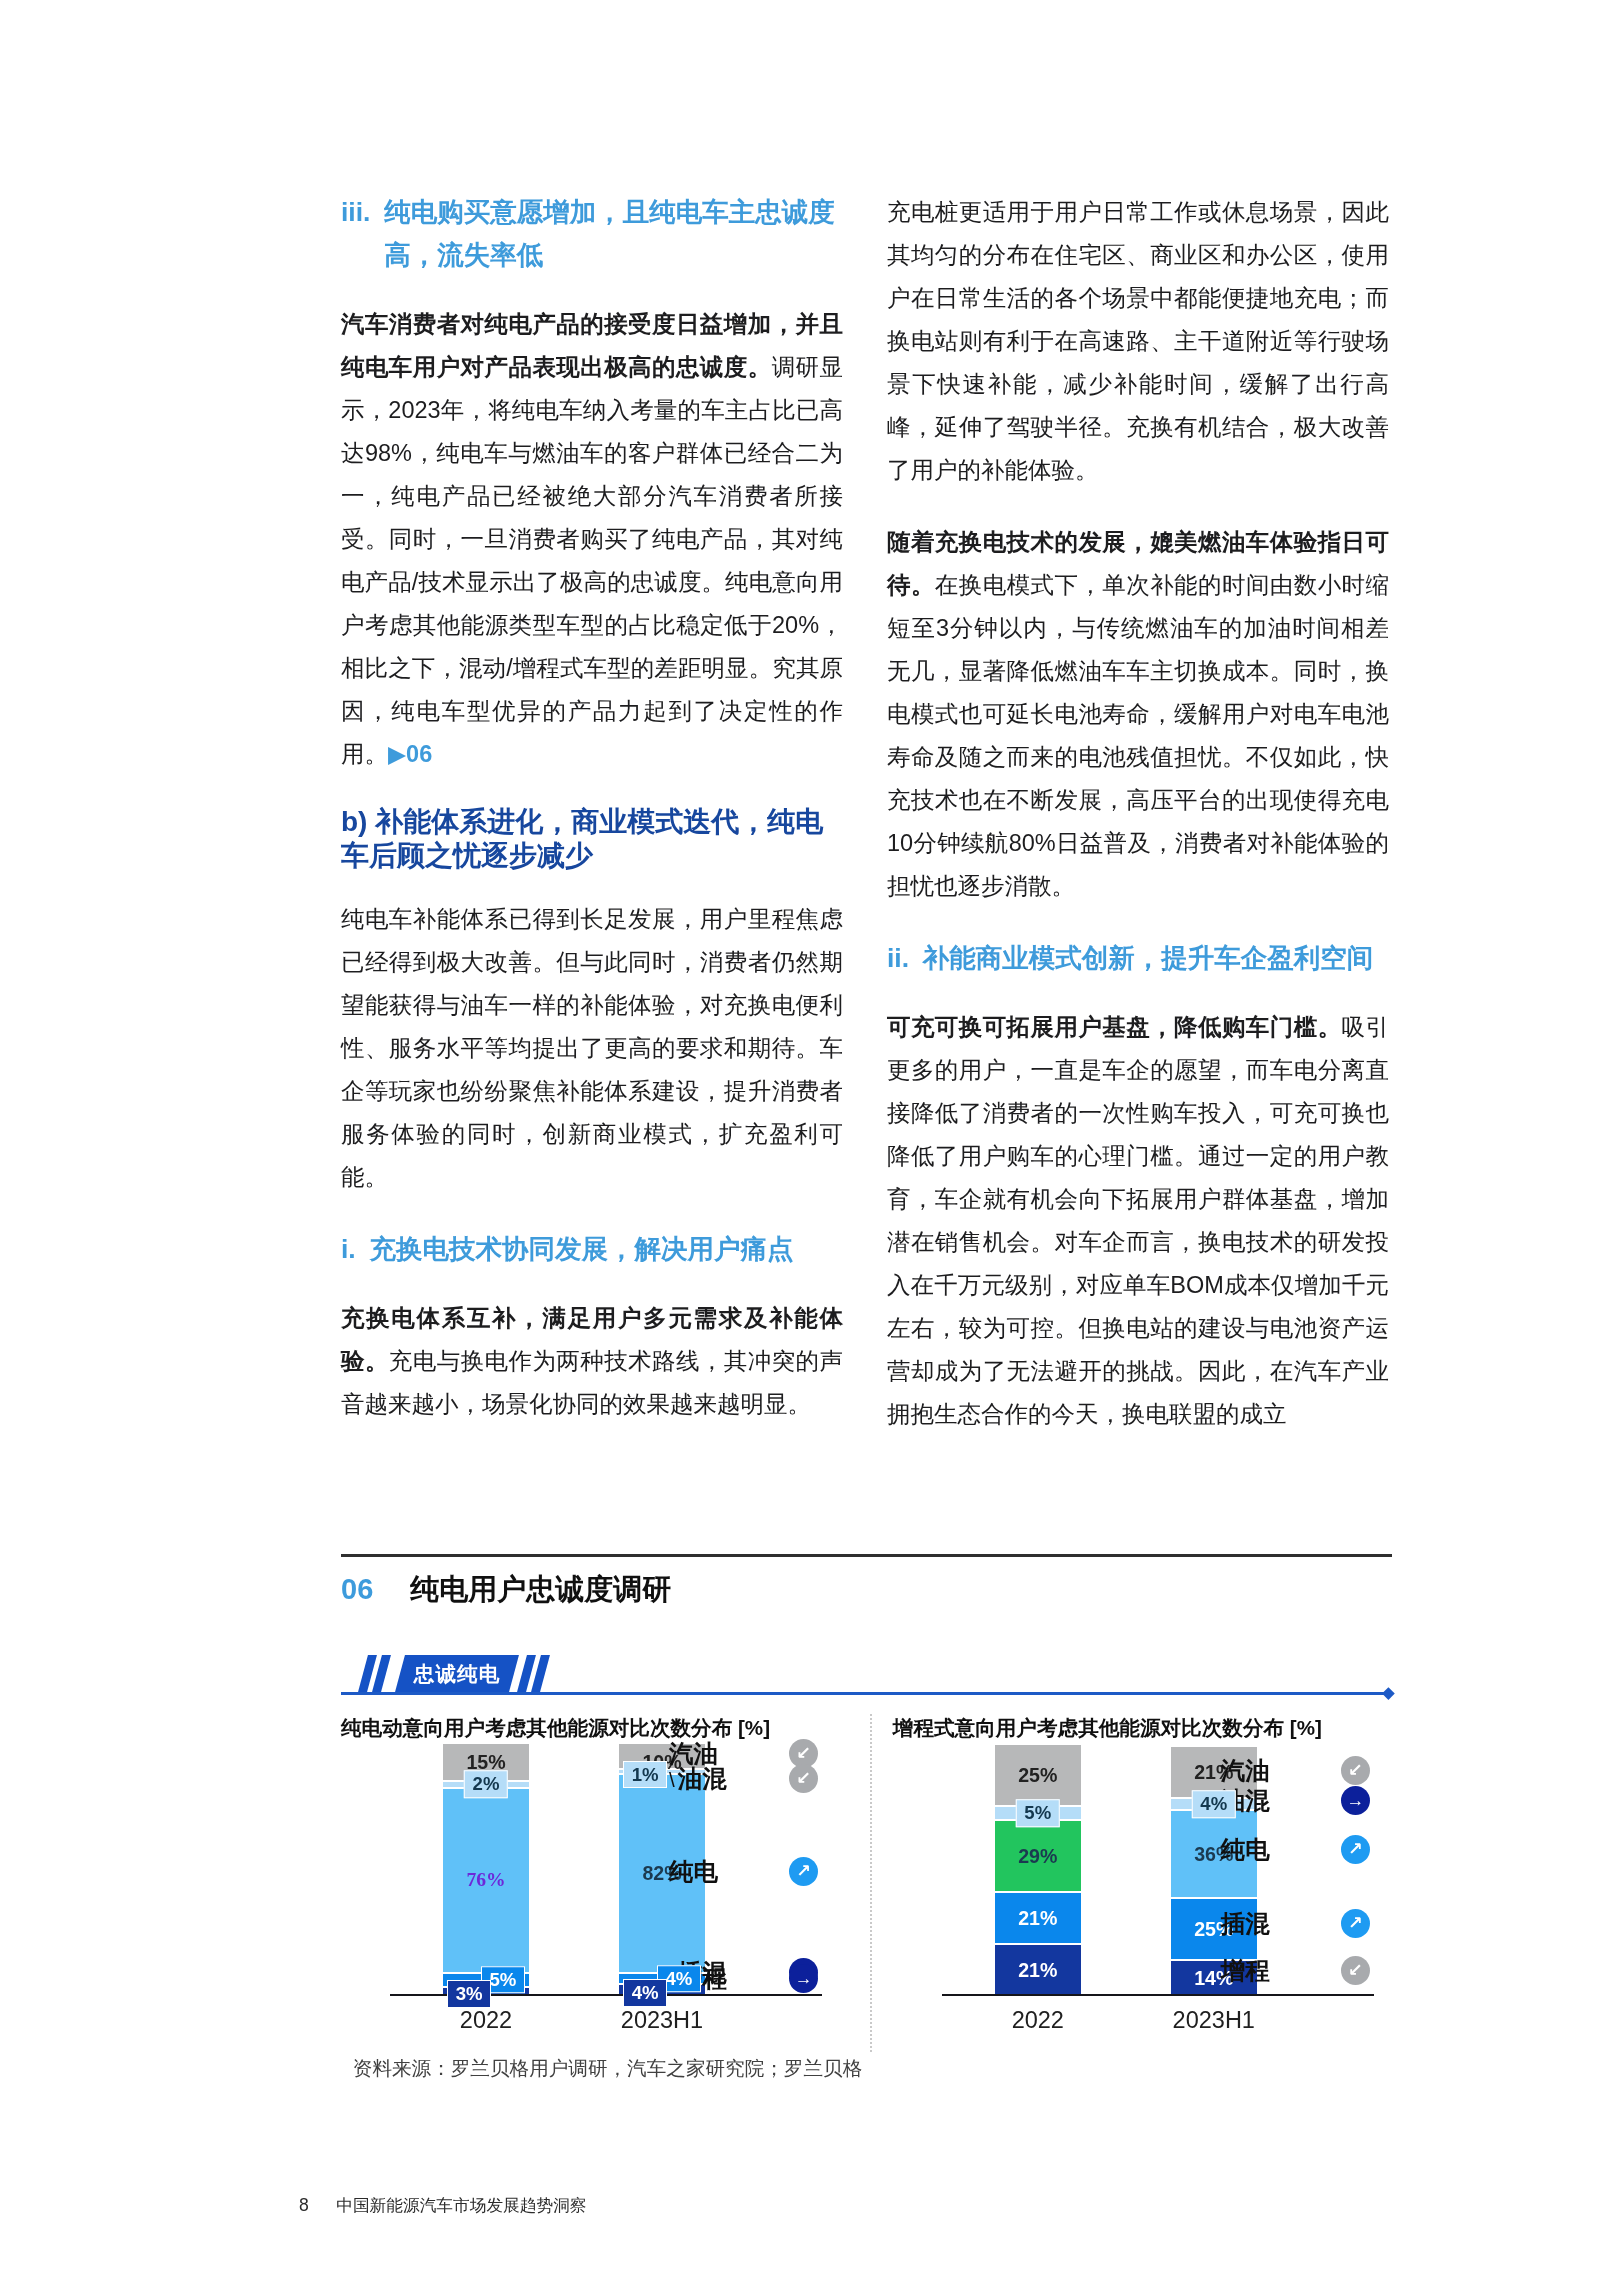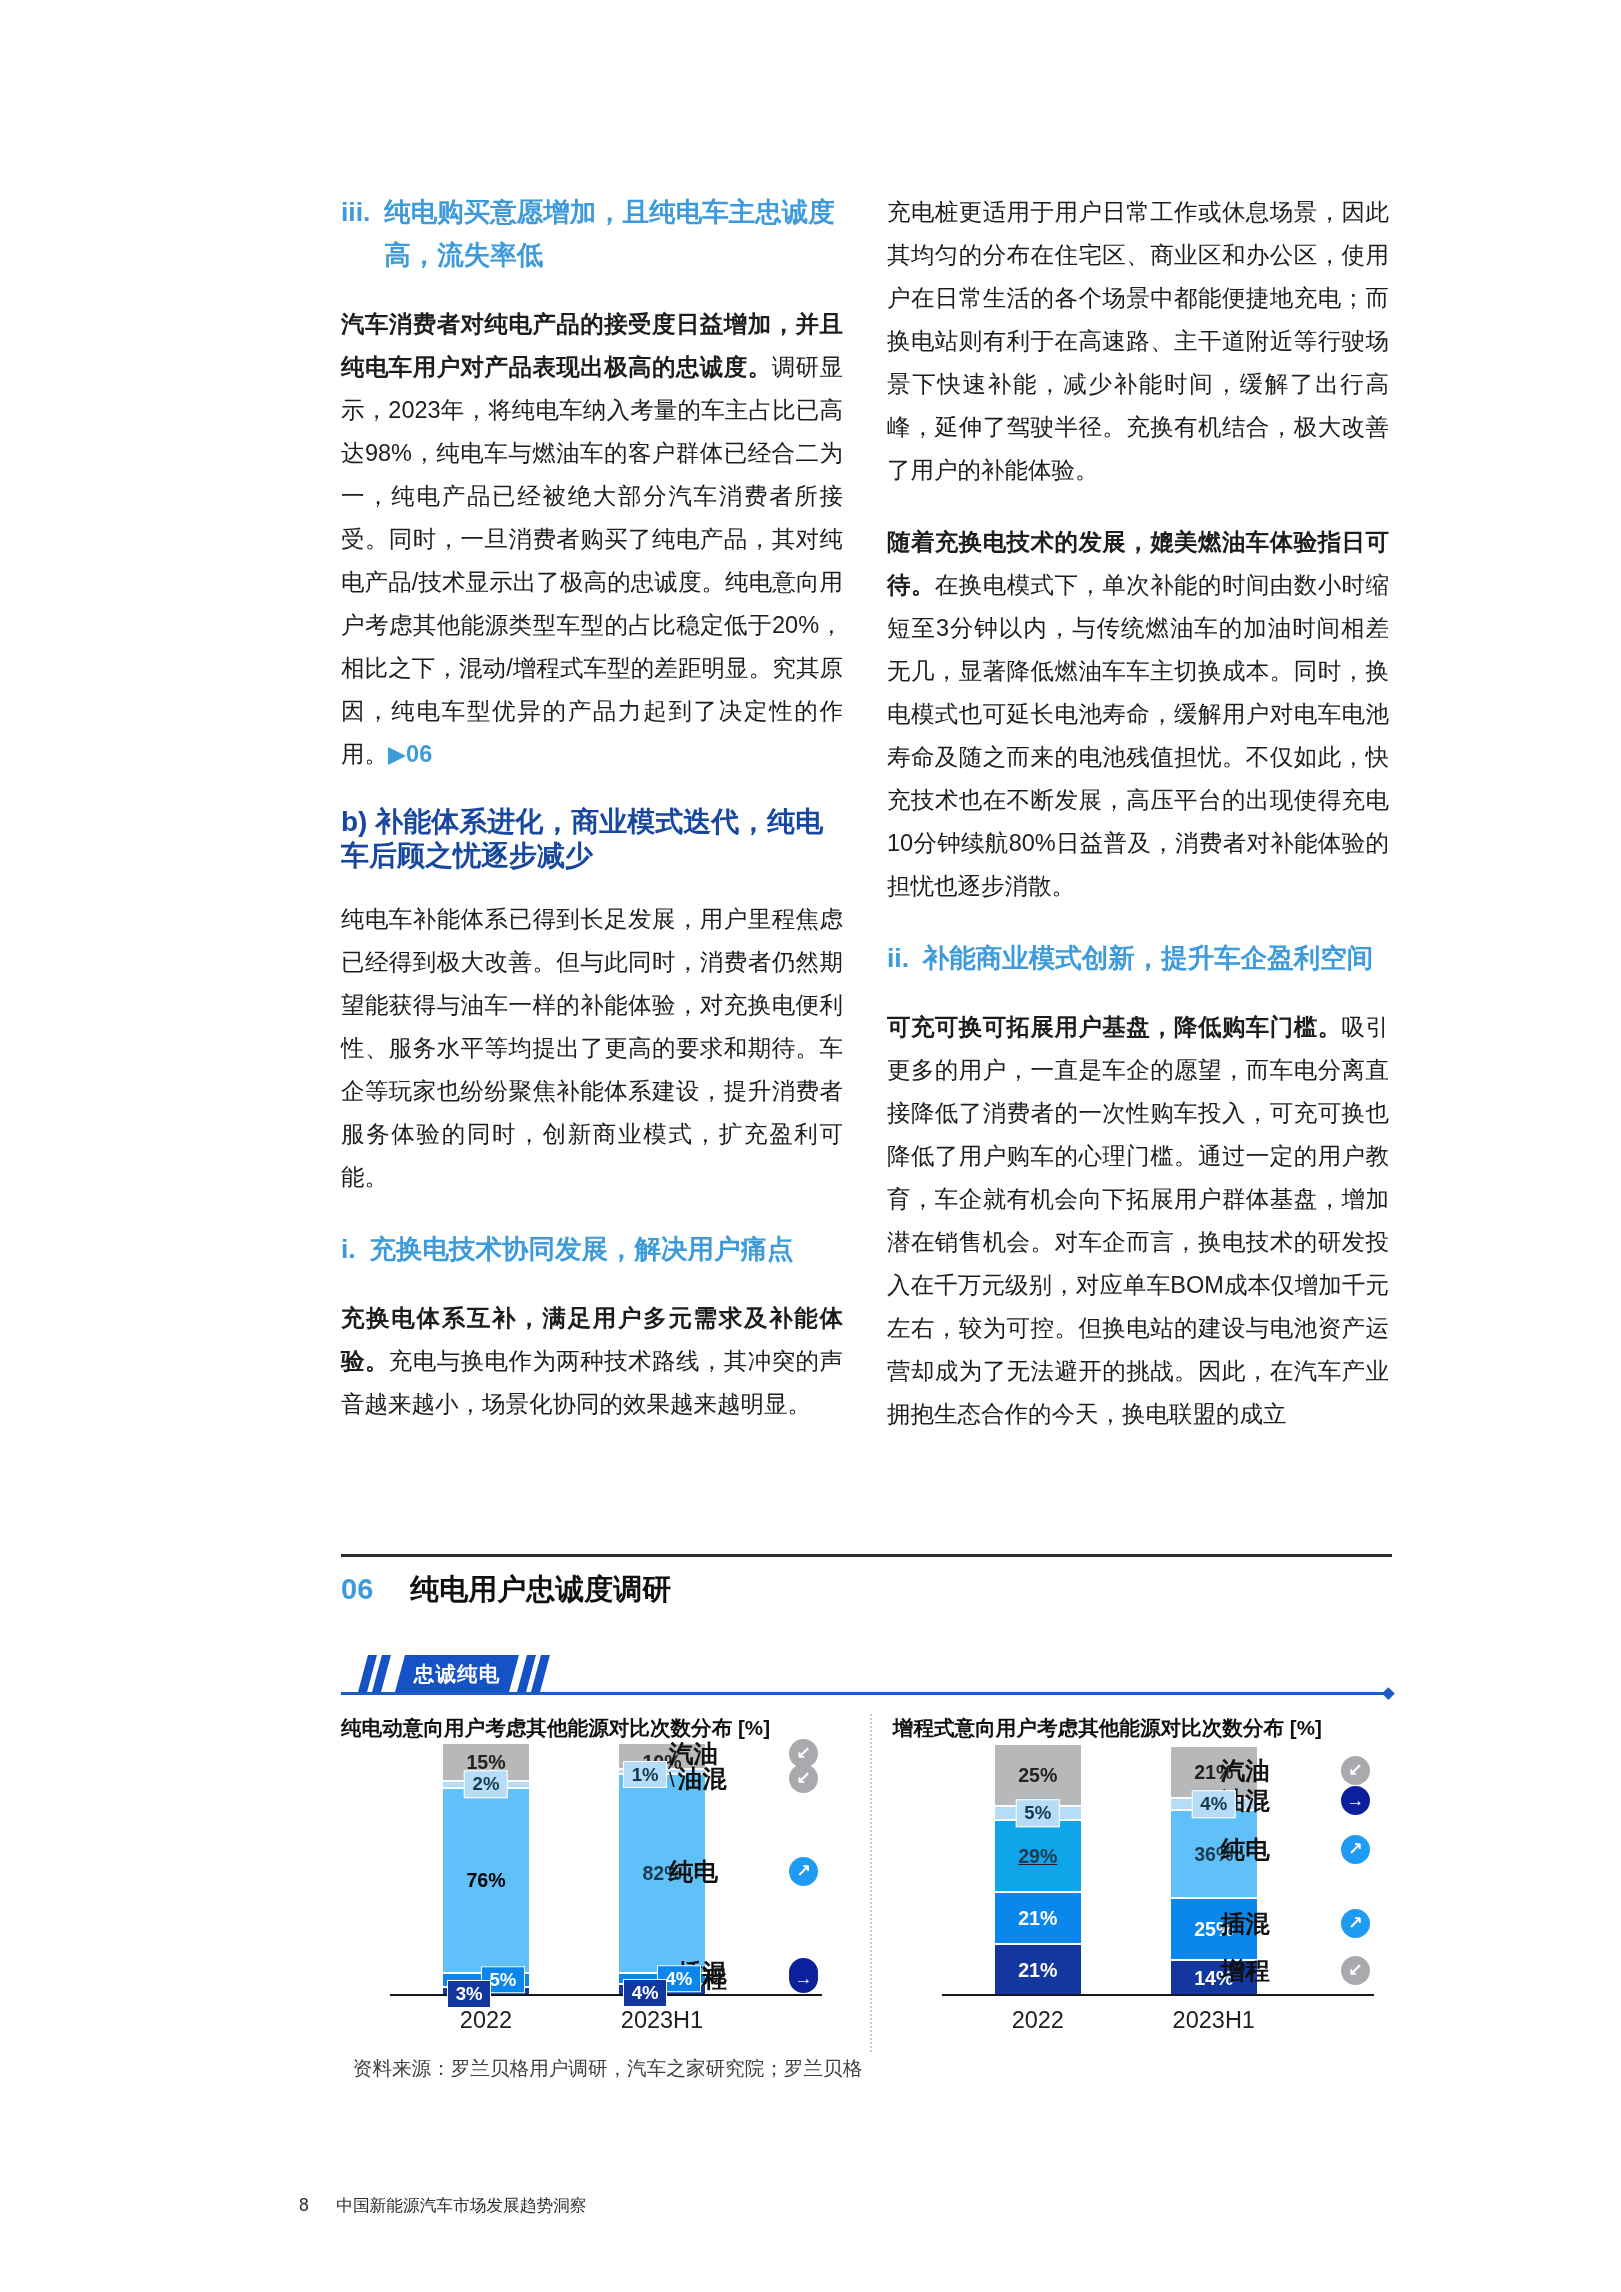--- a/index.html
+++ b/index.html
@@ -118,21 +118,21 @@
         <div class="panel-title">纯电动意向用户考虑其他能源对比次数分布 [%]</div>
         <div class="plot">
             <div class="bar" style="left: 102px; width: 86px;">
               <div class="seg seg-center" style="height: 36px; background: rgb(183, 184, 185);">
                 <span class="seg-label" style="color: rgb(34, 34, 34);">15%</span>
               </div>
               <div class="seg" style="height: 4.8px; background: rgb(181, 221, 248);">
                 <span class="chip chip-center" style="background: rgb(181, 221, 248); color: rgb(20, 56, 79);">2%</span>
               </div>
               <div class="seg seg-center" style="height: 183px; background: rgb(96, 193, 248);">
-                <span class="seg-label" style="color: #000000;">76%</span>
+                <span class="seg-label" style="color: #6d28d9; font-family: Liberation Serif, serif;">76%</span>
               </div>
               <div class="seg" style="height: 12px; background: rgb(10, 135, 236);">
                 <span class="chip chip-right" style="background: rgb(10, 135, 236); color: rgb(255, 255, 255);">5%</span>
               </div>
               <div class="seg" style="height: 7.2px; background: rgb(19, 55, 159);">
                 <span class="chip chip-left" style="background: rgb(19, 55, 159); color: rgb(255, 255, 255);">3%</span>
               </div>
             </div>
             <div class="cat" style="left: 102px; width: 86px;">2022</div>
             <div class="bar" style="left: 278px; width: 86px;">
@@ -180,21 +180,21 @@
       <div class="panel">
         <div class="panel-title">增程式意向用户考虑其他能源对比次数分布 [%]</div>
         <div class="plot">
             <div class="bar" style="left: 102px; width: 86px;">
               <div class="seg seg-center" style="height: 60px; background: rgb(183, 184, 185);">
                 <span class="seg-label" style="color: rgb(34, 34, 34);">25%</span>
               </div>
               <div class="seg" style="height: 12px; background: rgb(181, 221, 248);">
                 <span class="chip chip-center" style="background: rgb(181, 221, 248); color: rgb(20, 56, 79);">5%</span>
               </div>
-              <div class="seg seg-center" style="height: 70px; background: #0ea5e9; text-decoration: underline;">
+              <div class="seg seg-center" style="height: 70px; background: #22c55e;">
                 <span class="seg-label" style="color: rgb(27, 58, 80);">29%</span>
               </div>
               <div class="seg seg-center" style="height: 50px; background: rgb(10, 135, 236);">
                 <span class="seg-label" style="color: rgb(255, 255, 255);">21%</span>
               </div>
               <div class="seg seg-center" style="height: 50px; background: rgb(19, 55, 159);">
                 <span class="seg-label" style="color: rgb(255, 255, 255);">21%</span>
               </div>
             </div>
             <div class="cat" style="left: 102px; width: 86px;">2022</div>

